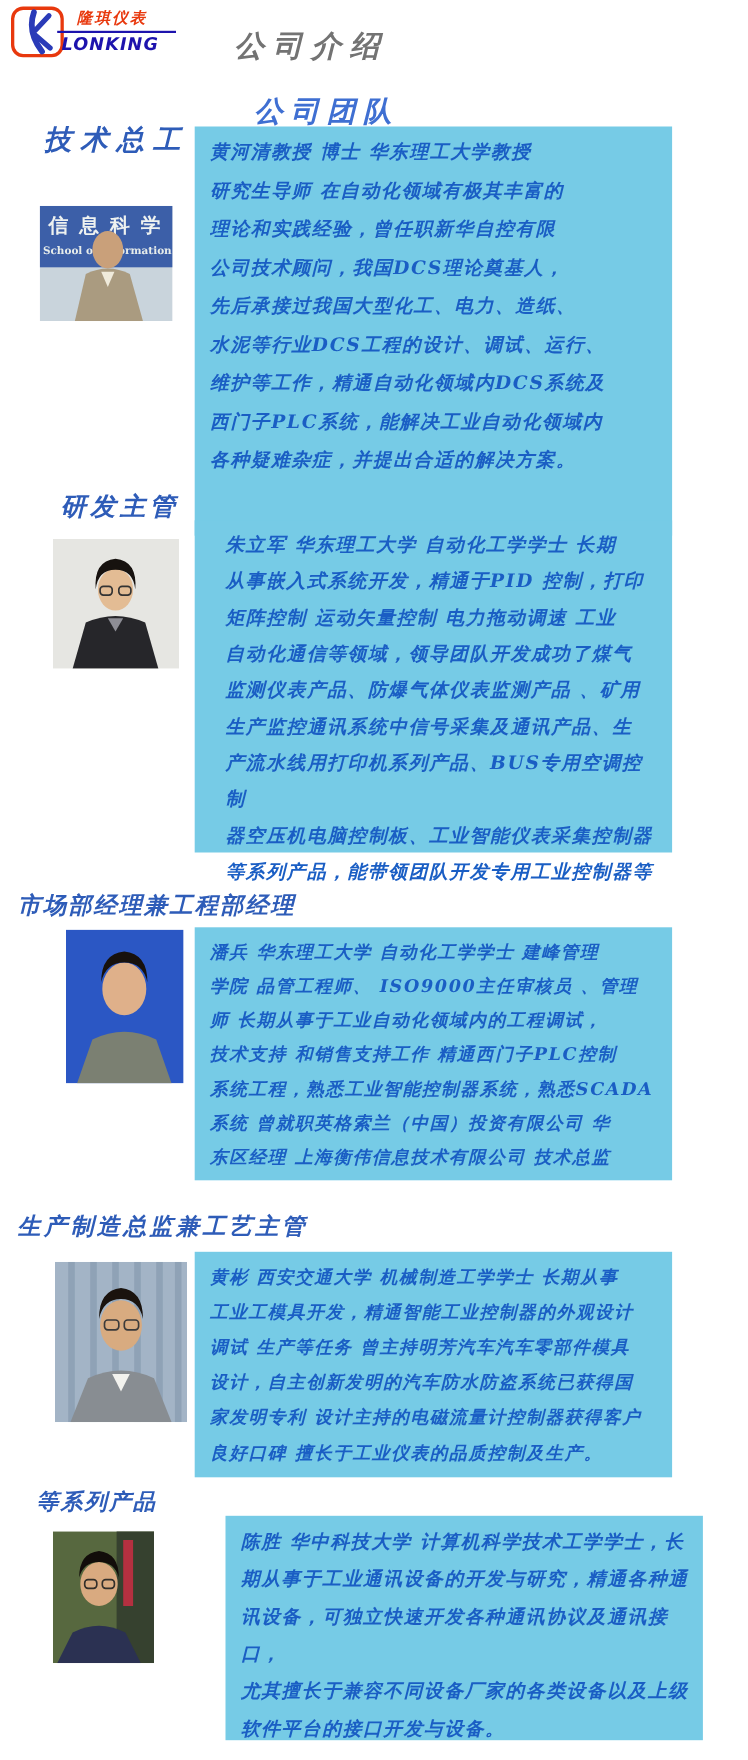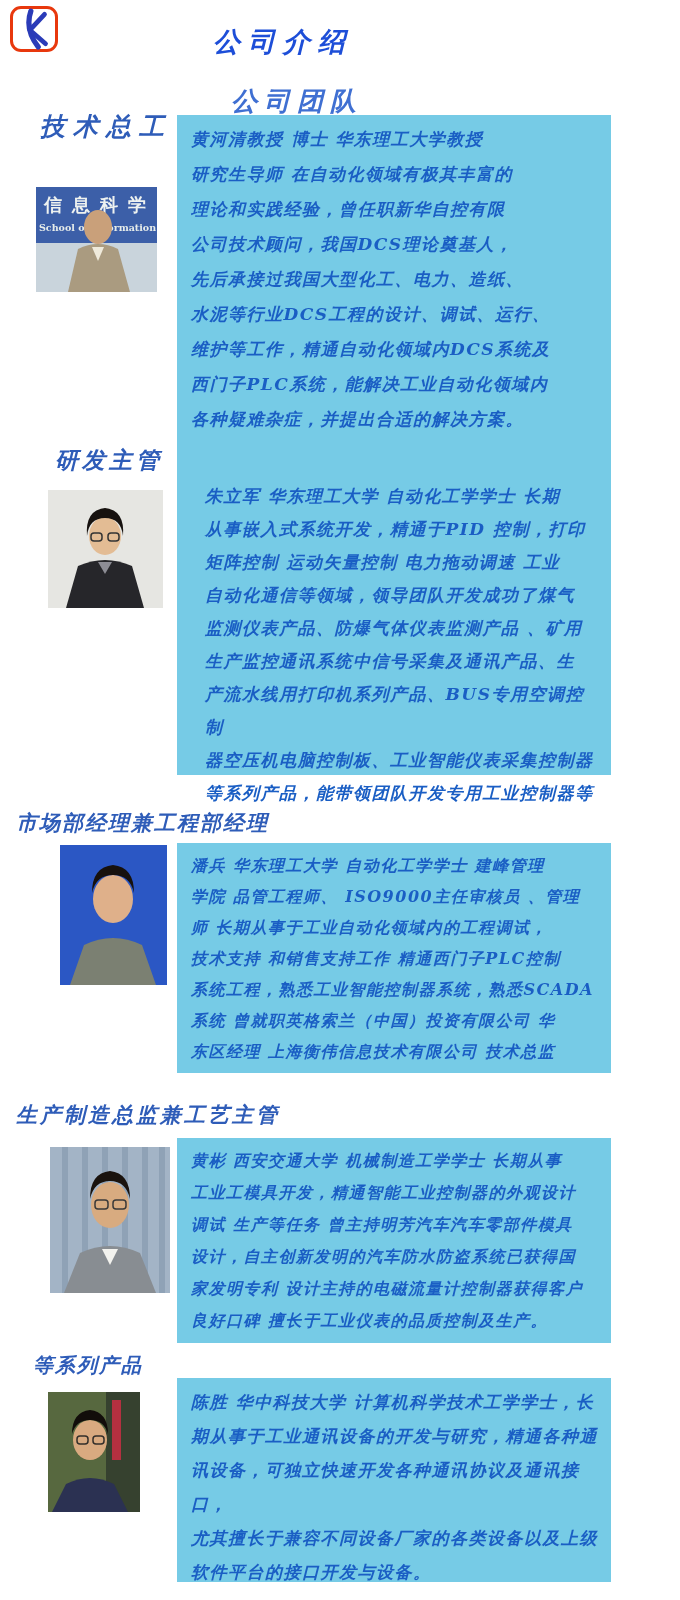--- a/index.html
+++ b/index.html
@@ -11,21 +11,21 @@
   
   .logo { left:10px; top:6px; width:170px; height:54px; display:flex; align-items:flex-start; }
   .logo-mark { width:48px; height:46px; border:3px solid #e8380d; border-radius:11px; background:#fff;
                display:flex; align-items:center; justify-content:center; flex:0 0 auto; }
   .logo-right { margin-left:-6px; padding-top:2px; }
   .logo-cn { color:#e8380d; font-weight:bold; font-style:italic; font-size:14px; letter-spacing:2px; padding-left:18px; }
   .logo-rule { border-top:2.5px solid #1d13ad; margin-top:2px; width:108px; }
   .logo-en { color:#1d13ad; font-weight:bold; font-style:italic; font-size:16px; letter-spacing:1px;
              font-family:"DejaVu Sans","Liberation Sans",sans-serif; padding-left:4px; }
 
-  .page-title { left:213px; top:24px; font-size:27px; color:#1d4ed8; letter-spacing:8px; font-style:italic; font-weight:bold; }
+  .page-title { left:213px; top:24px; font-size:27px; color:#737373; letter-spacing:8px; font-style:italic; font-weight:bold; }
   .team-title { left:231px; top:84px; font-size:26px; color:#3f6fd2; letter-spacing:7px; font-style:italic; font-weight:bold; }
 
   .role-label { color:#2e5cb8; font-weight:bold; font-style:italic; white-space:nowrap; }
   .role-1 { left:40px;  top:110px;  font-size:25px; letter-spacing:8px; }
   .role-2 { left:55px;  top:445px;  font-size:23px; letter-spacing:4px; }
   .role-3 { left:16px;  top:809px;  font-size:21px; letter-spacing:2px; }
   .role-4 { left:16px;  top:1101px; font-size:21px; letter-spacing:3px; }
   .role-5 { left:33px;  top:1352px; font-size:20px; letter-spacing:2px; }
 
   .photo { overflow:hidden; }
@@ -36,33 +36,38 @@
   .photo-4 { left:50px; top:1147px; width:120px; height:146px; }
   .photo-5 { left:48px; top:1392px; width:92px;  height:120px; }
 
   .bio { background:#76cbe6; color:#1a5ec4; font-style:italic; font-weight:bold;
          padding:7px 12px 0 14px; white-space:pre-line; letter-spacing:1.5px; font-size:17px;
          left:177px; width:434px; }
   .bio-1 { top:115px;  height:372px; line-height:35px; }
   .bio-2 { top:473px;  height:302px; line-height:33px;padding-left:28px; }
   .bio-3 { top:843px;  height:230px; line-height:31px; font-size:16px; }
   .bio-4 { top:1138px; height:205px; line-height:32px; font-size:16px; }
-  .bio-5 { top:1378px; height:204px; line-height:34px; }
+  .bio-5 { top:1378px; height:204px; line-height:34px;margin-left:28px; }
 </style>
 </head>
 <body>
 
 <div class="canvas">
 
   <div class="abs logo">
     <div class="logo-mark">
       <svg viewBox="0 0 40 40" xmlns="http://www.w3.org/2000/svg">
         <path d="M17 3 Q11 20 24 37" fill="none" stroke="#2a3bb8" stroke-width="5" stroke-linecap="round"></path>
         <path d="M30 6 L16 21 L31 34" fill="none" stroke="#2a3bb8" stroke-width="4.5" stroke-linecap="round" stroke-linejoin="round"></path>
       </svg>
+    </div>
+    <div class="logo-right">
+      <div class="logo-cn">隆琪仪表</div>
+      <div class="logo-rule"></div>
+      <div class="logo-en">LONKING</div>
     </div>
   </div>
 
   <div class="abs page-title">公司介绍</div>
   <div class="abs team-title">公司团队</div>
 
   <div class="abs role-label role-1">技术总工</div>
   <div class="abs photo photo-1">
     <svg viewBox="0 0 121 105" xmlns="http://www.w3.org/2000/svg">
       <rect width="121" height="105" fill="#c9d4dc"></rect>

